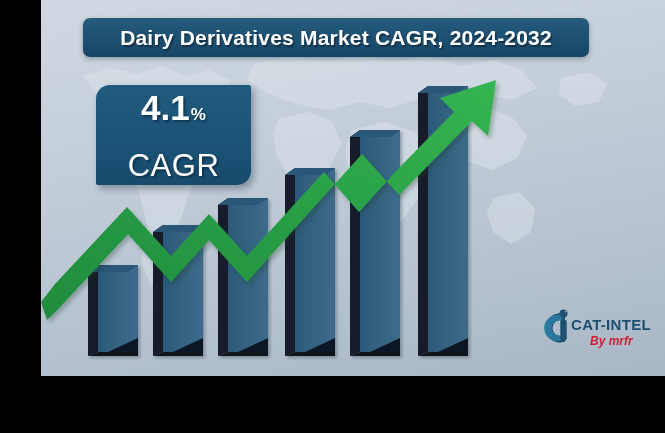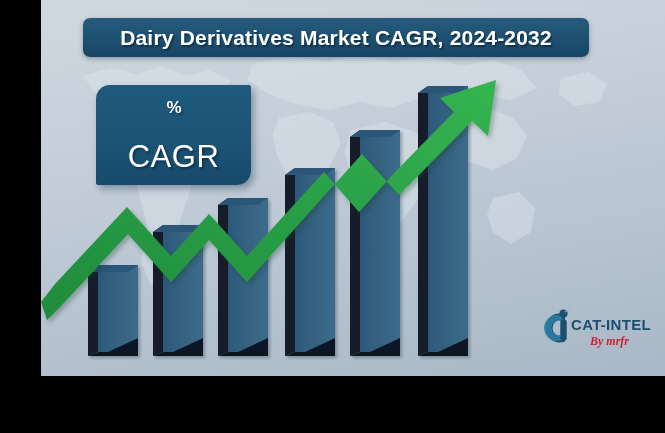--- a/index.html
+++ b/index.html
@@ -56,21 +56,21 @@
   #logo{position:absolute;left:497px;top:303px;width:96px;height:58px;}
   #logo .mark{position:absolute;left:0;top:2px;width:40px;height:44px;}
   #logo .wordmark{
     position:absolute;left:33px;top:13px;
     color:#1d4f70;font-size:15px;font-weight:bold;letter-spacing:.3px;
     white-space:nowrap;
   }
   #logo .byline{
     position:absolute;left:52px;top:31px;
     color:#cc2233;font-size:12px;font-style:italic;font-weight:bold;
-    font-family:Liberation Serif, serif;white-space:nowrap;
+    font-family:Liberation Sans, sans-serif;white-space:nowrap;
   }
 </style>
 </head>
 <body>
 
 <div id="frame">
 
   <div id="plate">
 
     <svg id="worldmap" viewBox="0 0 592 340" preserveAspectRatio="none" aria-hidden="true">
@@ -164,20 +164,21 @@
                  L 283,196 L 206,282 L 168,240 L 130,282 L 87,234 L 20,306 L 6,320 Z" fill="url(#arrowGrad)"></path>
       </g>
     </svg>
 
     <div id="titlebar">
       <span class="t">Dairy Derivatives  Market CAGR, 2024-2032</span>
     </div>
 
     <div id="cagrbox">
       <div class="pctline">
+        <span>4.1</span>
         <span class="pctsign">%</span>
       </div>
       <div class="cagrword">CAGR</div>
     </div>
 
     <div id="logo">
       <svg class="mark" viewBox="0 0 40 44">
         <path d="M27 9.5 A14.5 14.5 0 1 0 27 36.5 L27 30 A8.2 8.2 0 1 1 27 16 Z" fill="#1d4f70"></path>
         <path d="M24 11 A13 13 0 1 0 24 35 L24 29.5 A7.2 7.2 0 1 1 24 16.5 Z" fill="#2e7fa6" opacity=".85"></path>
         <circle cx="25.5" cy="8.5" r="4.1" fill="#1d4f70"></circle>

